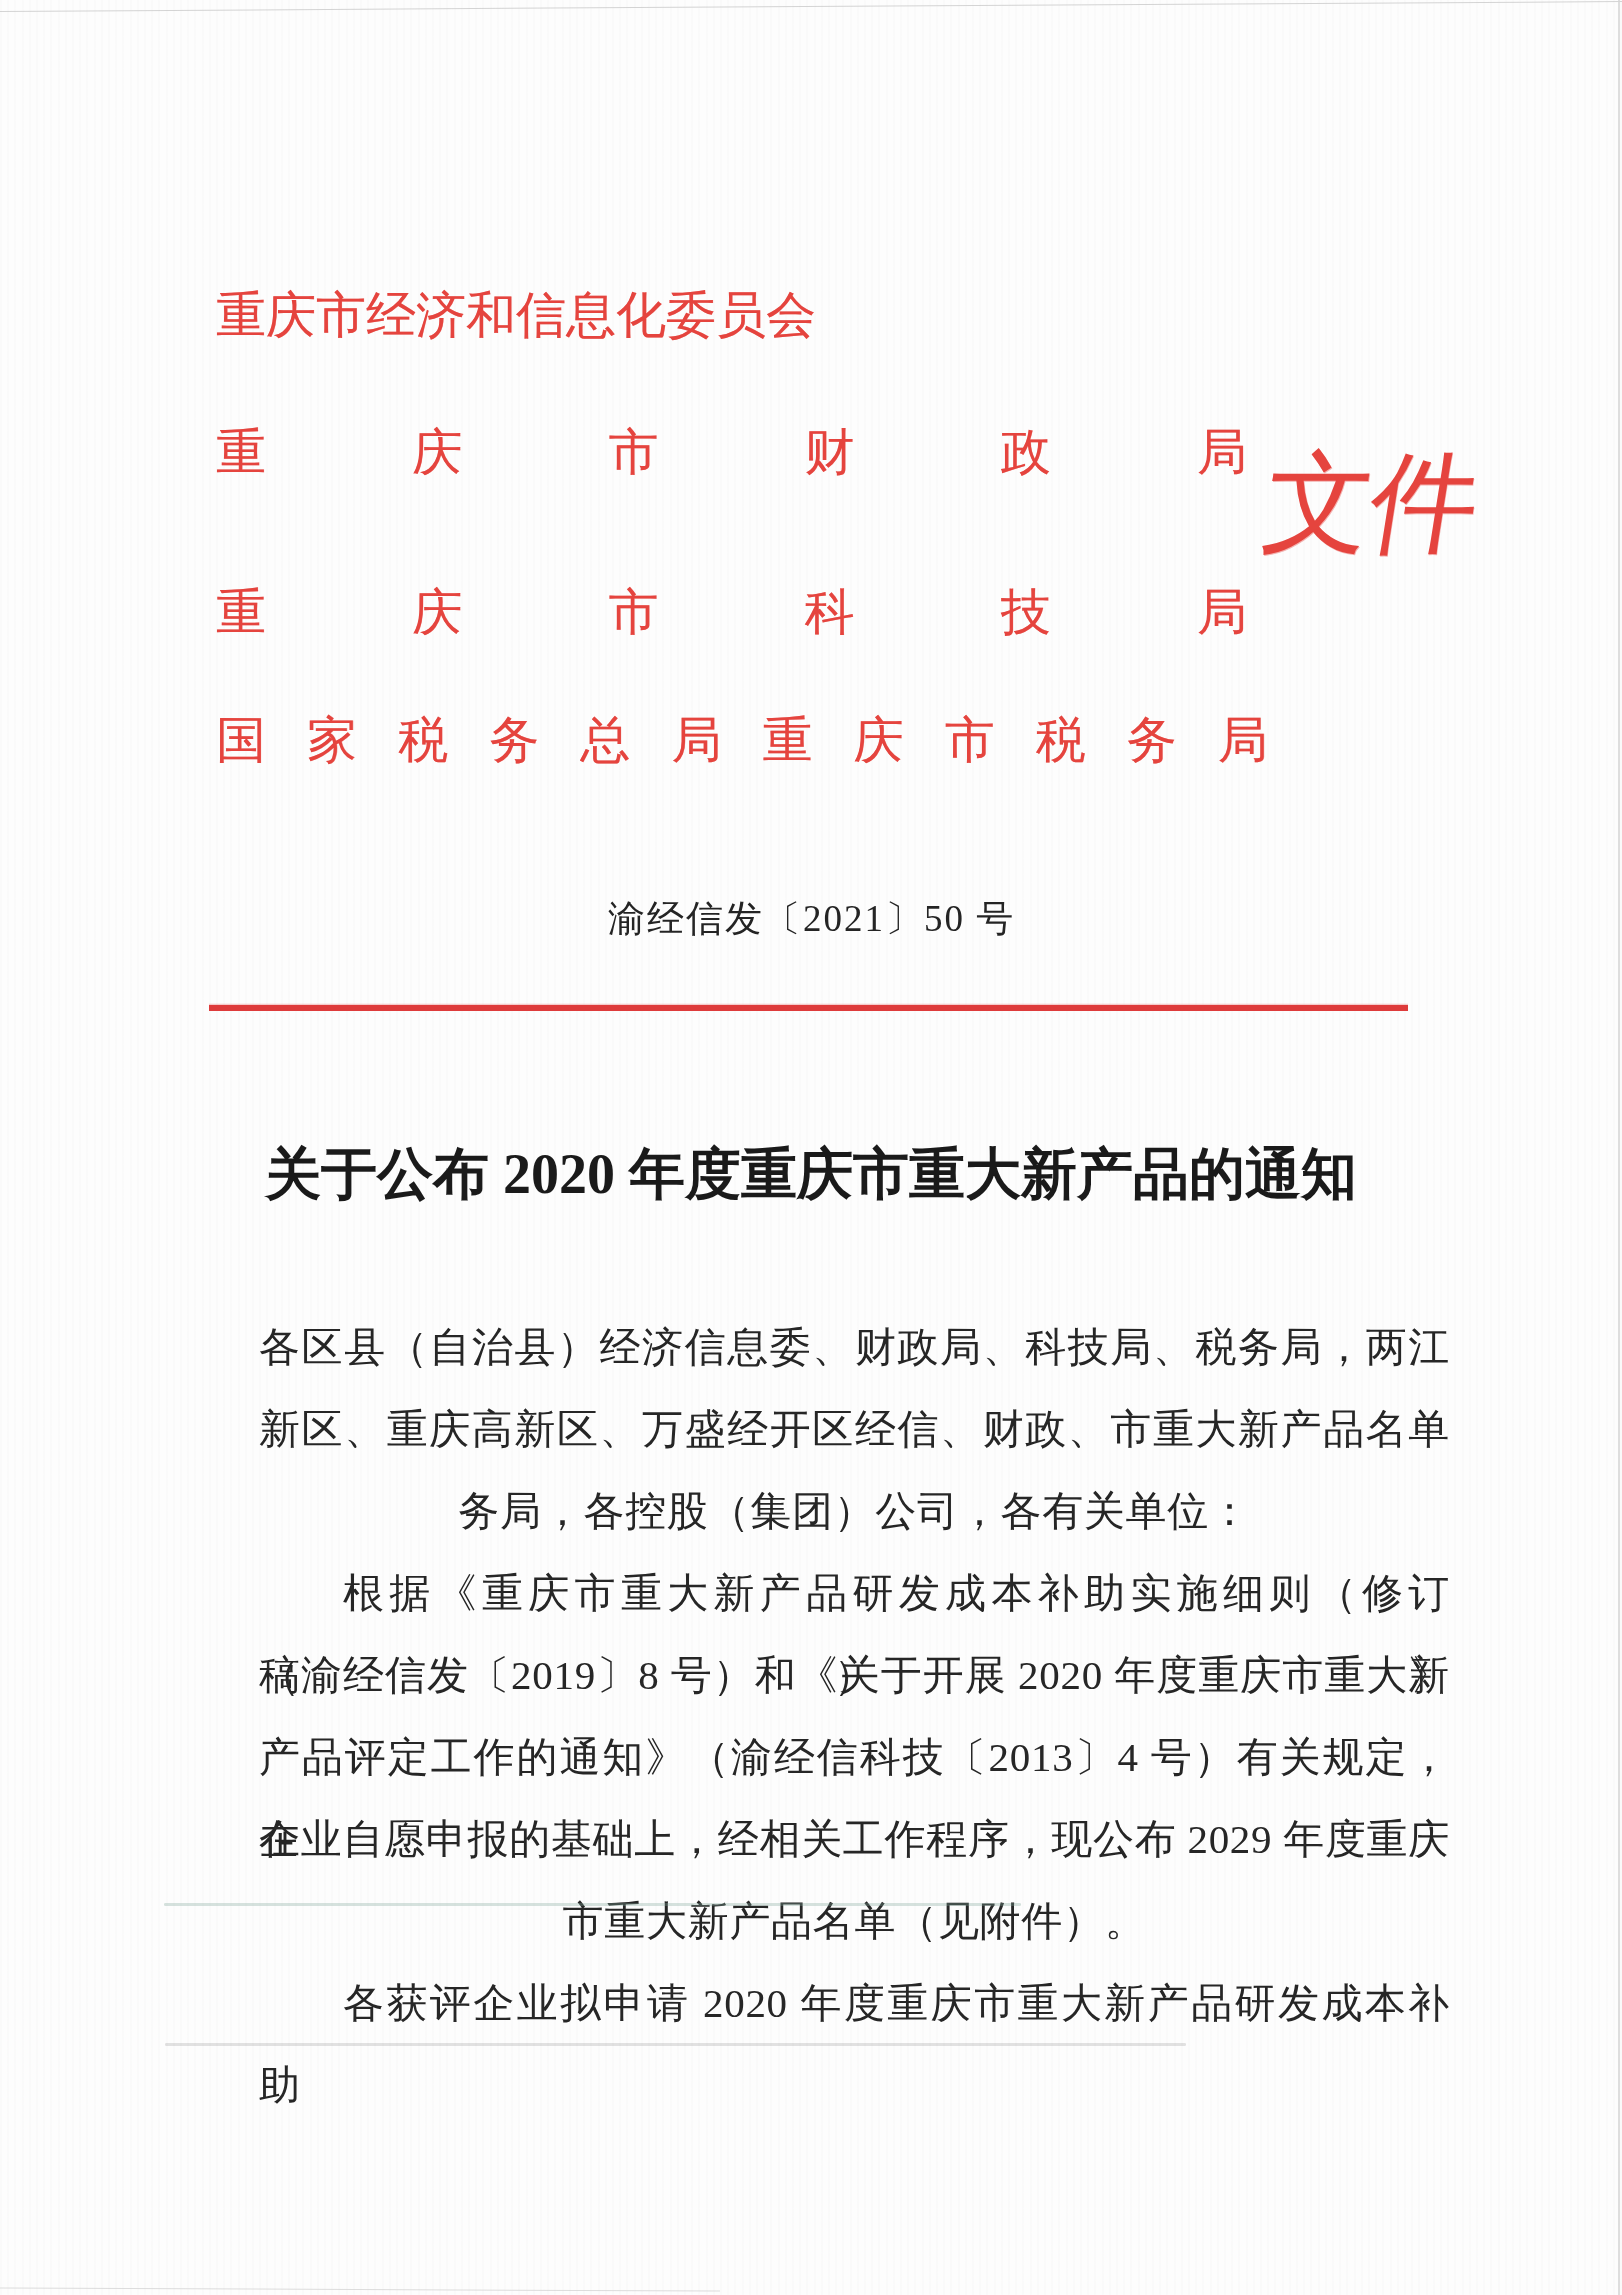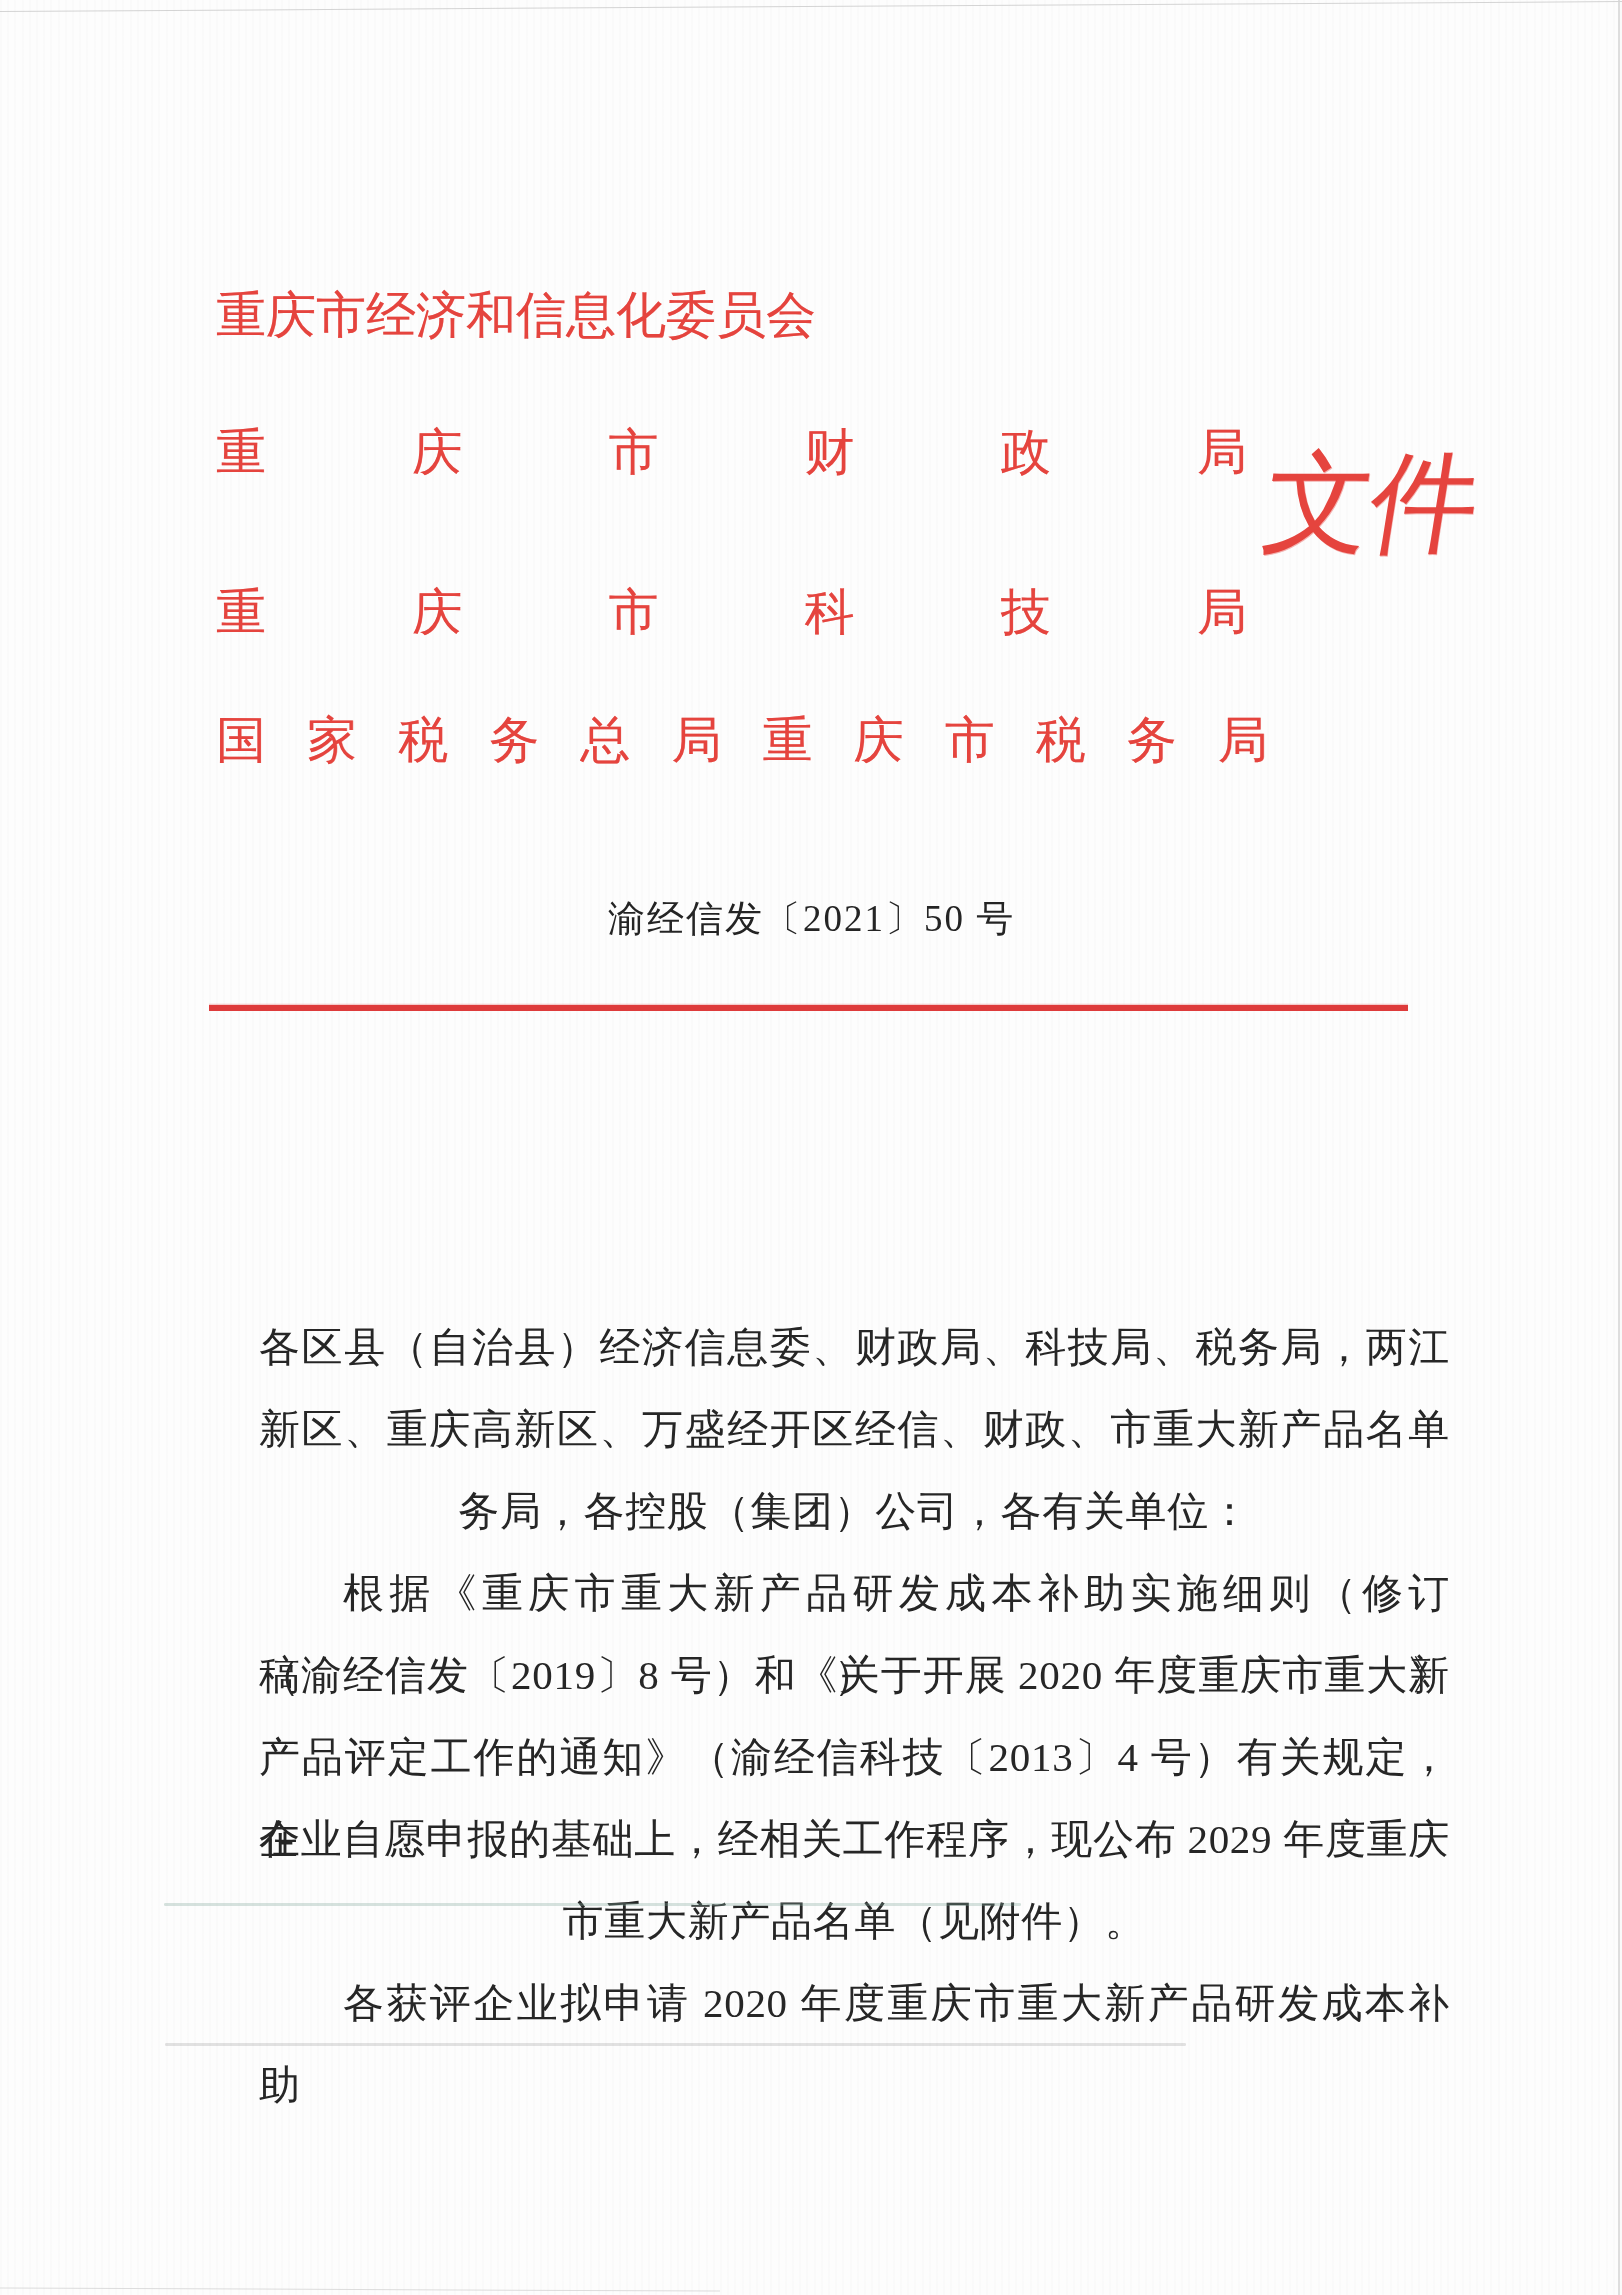--- a/index.html
+++ b/index.html
@@ -151,20 +151,21 @@
         <span>局</span>
       </div>
     </div>
 
   <div class="stamp-label">文件</div>
 
   <div class="doc-number">渝经信发〔2021〕50 号</div>
 
   <div class="red-rule"></div>
 
+  <h1 class="doc-title">关于公布 2020 年度重庆市重大新产品的通知</h1>
 
   <div class="doc-body">
       <div class="body-line fill">各区县（自治县）经济信息委、财政局、科技局、税务局，两江</div>
       <div class="body-line fill">新区、重庆高新区、万盛经开区经信、财政、市重大新产品名单</div>
       <div class="body-line">务局，各控股（集团）公司，各有关单位：</div>
       <div class="body-line fill indent">根据《重庆市重大新产品研发成本补助实施细则（修订稿）》</div>
       <div class="body-line fill">（渝经信发〔2019〕8 号）和《关于开展 2020 年度重庆市重大新</div>
       <div class="body-line fill">产品评定工作的通知》（渝经信科技〔2013〕4 号）有关规定，在</div>
       <div class="body-line fill">企业自愿申报的基础上，经相关工作程序，现公布 2029 年度重庆</div>
       <div class="body-line">市重大新产品名单（见附件）。</div>

